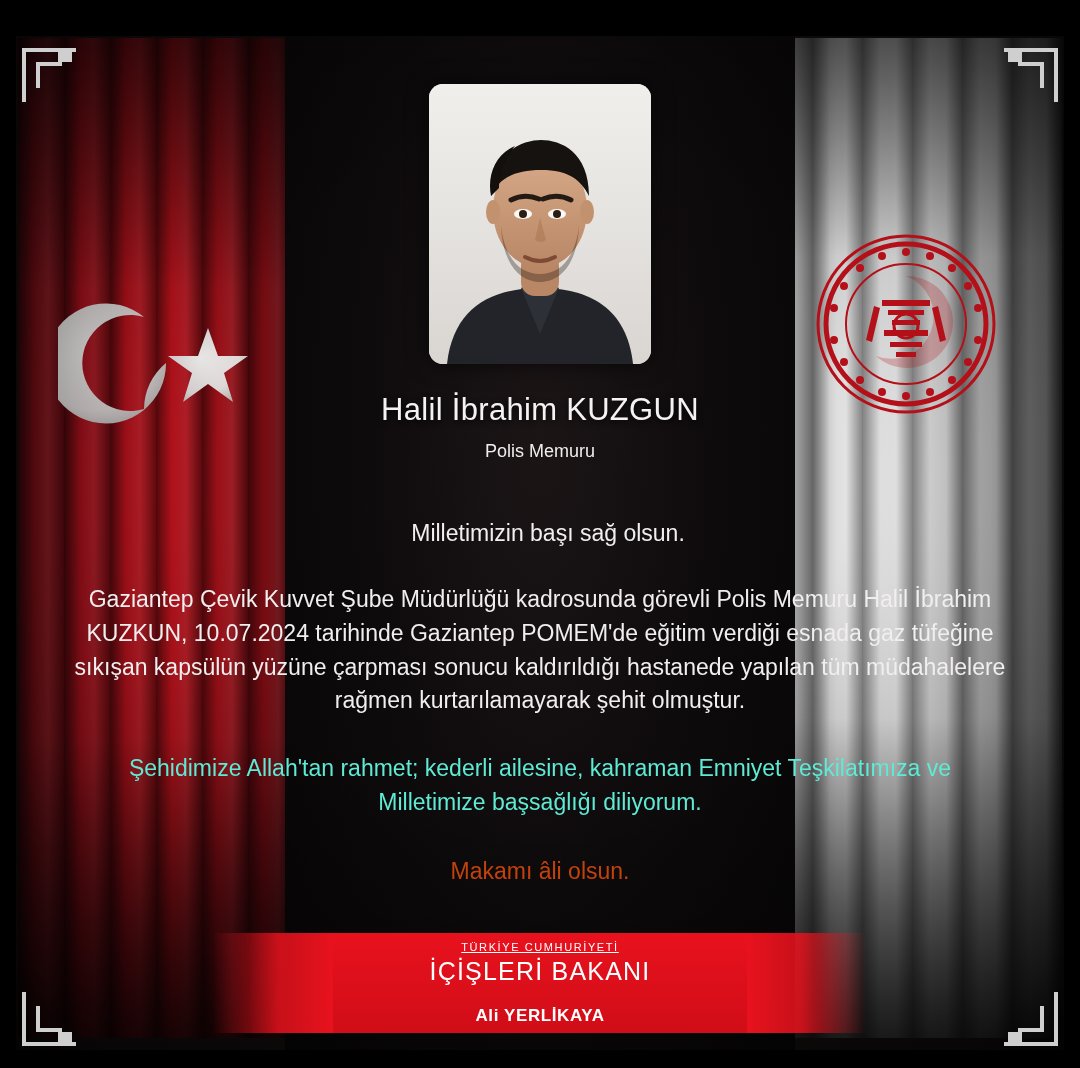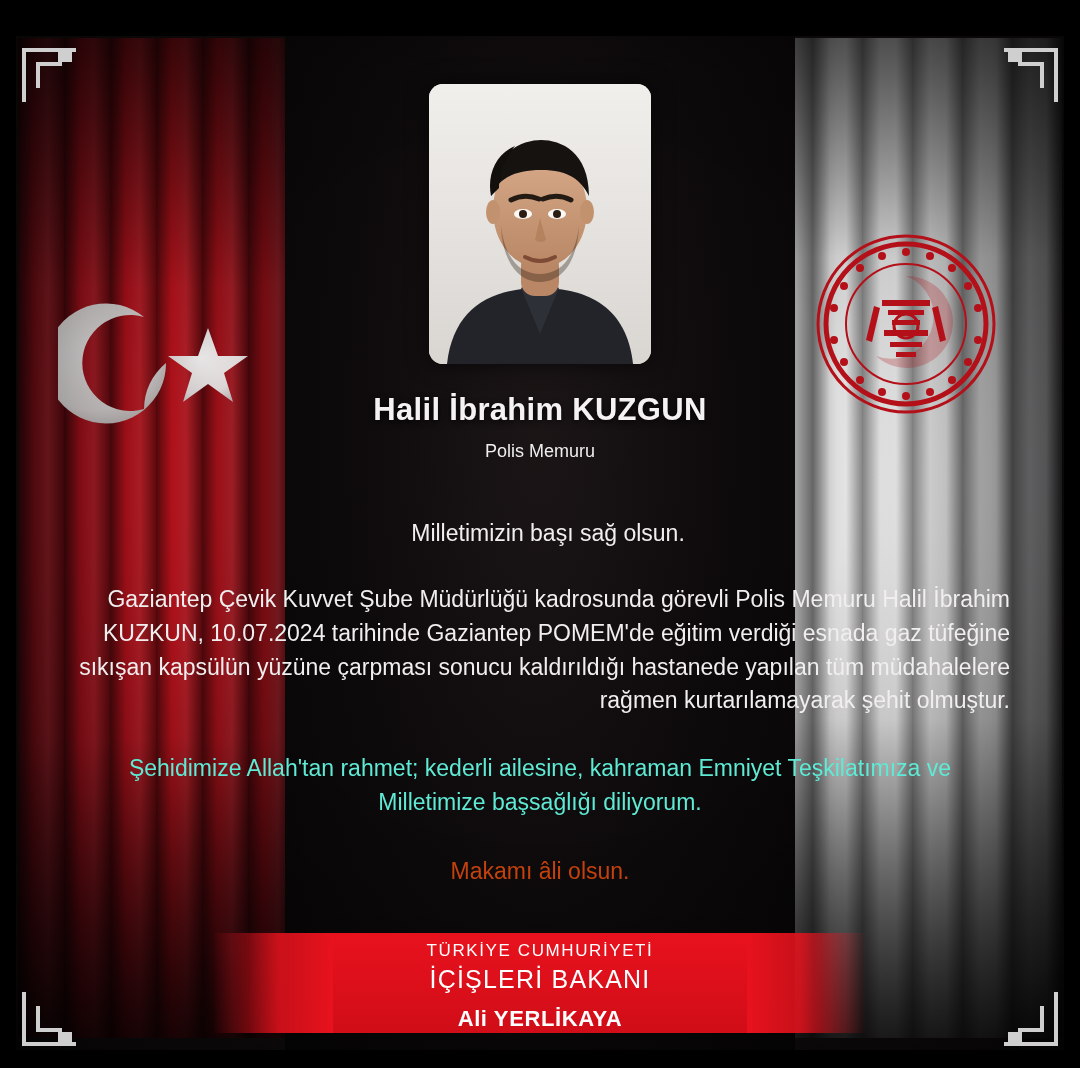--- a/index.html
+++ b/index.html
@@ -148,21 +148,21 @@
     position: absolute;
     left: 0;
     right: 0;
     top: 392px;
     z-index: 6;
     text-align: center;
     color: #f4f2f2;
   }
   .name {
     font-size: 31px;
-    font-weight: bold;
+    font-weight: normal;
     letter-spacing: 0.3px;
     margin: 0;
     text-shadow: 0 2px 6px rgba(0,0,0,0.8);
   }
   .rank {
     font-size: 18px;
     font-weight: 400;
     margin: 13px 0 0 0;
     color: #efeded;
   }
@@ -171,21 +171,20 @@
     margin: 58px 0 0 0;
     color: #f0eeee;
     padding-left: 16px;
   }
   .para {
     width: 940px;
     margin: 36px auto 0 auto;
     font-size: 23px;
     line-height: 1.47;
     color: #f0eeee;
-    text-align: right;
   }
   .para2 {
     width: 860px;
     margin: 34px auto 0 auto;
     font-size: 23px;
     line-height: 1.47;
     color: #5eead4;
   }
   .makam {
     font-size: 23px;
@@ -216,39 +215,40 @@
   }
   .footer:before {
     left: -120px;
     background: linear-gradient(90deg, rgba(232,18,29,0) 0%, rgba(232,18,29,0.85) 55%, #e8121d 100%);
   }
   .footer:after {
     right: -120px;
     background: linear-gradient(270deg, rgba(232,18,29,0) 0%, rgba(232,18,29,0.85) 55%, #e8121d 100%);
   }
   .f-line1 {
-    font-size: 17px;
+    font-size: 11px;
     letter-spacing: 1.6px;
     font-weight: 500;
     position: relative;
     z-index: 2;
+    text-decoration: underline;
   }
   .f-line2 {
     font-size: 25px;
     letter-spacing: 1.2px;
     font-weight: normal;
     margin-top: 4px;
     position: relative;
     z-index: 2;
   }
   .f-line3 {
-    font-size: 22px;
+    font-size: 17px;
     letter-spacing: 0.6px;
     font-weight: bold;
-    margin-top: 12px;
+    margin-top: 20px;
     position: relative;
     z-index: 2;
   }
 
   
   .frame-top, .frame-bottom, .frame-left, .frame-right {
     position: absolute;
     background: #000;
     z-index: 9;
   }

